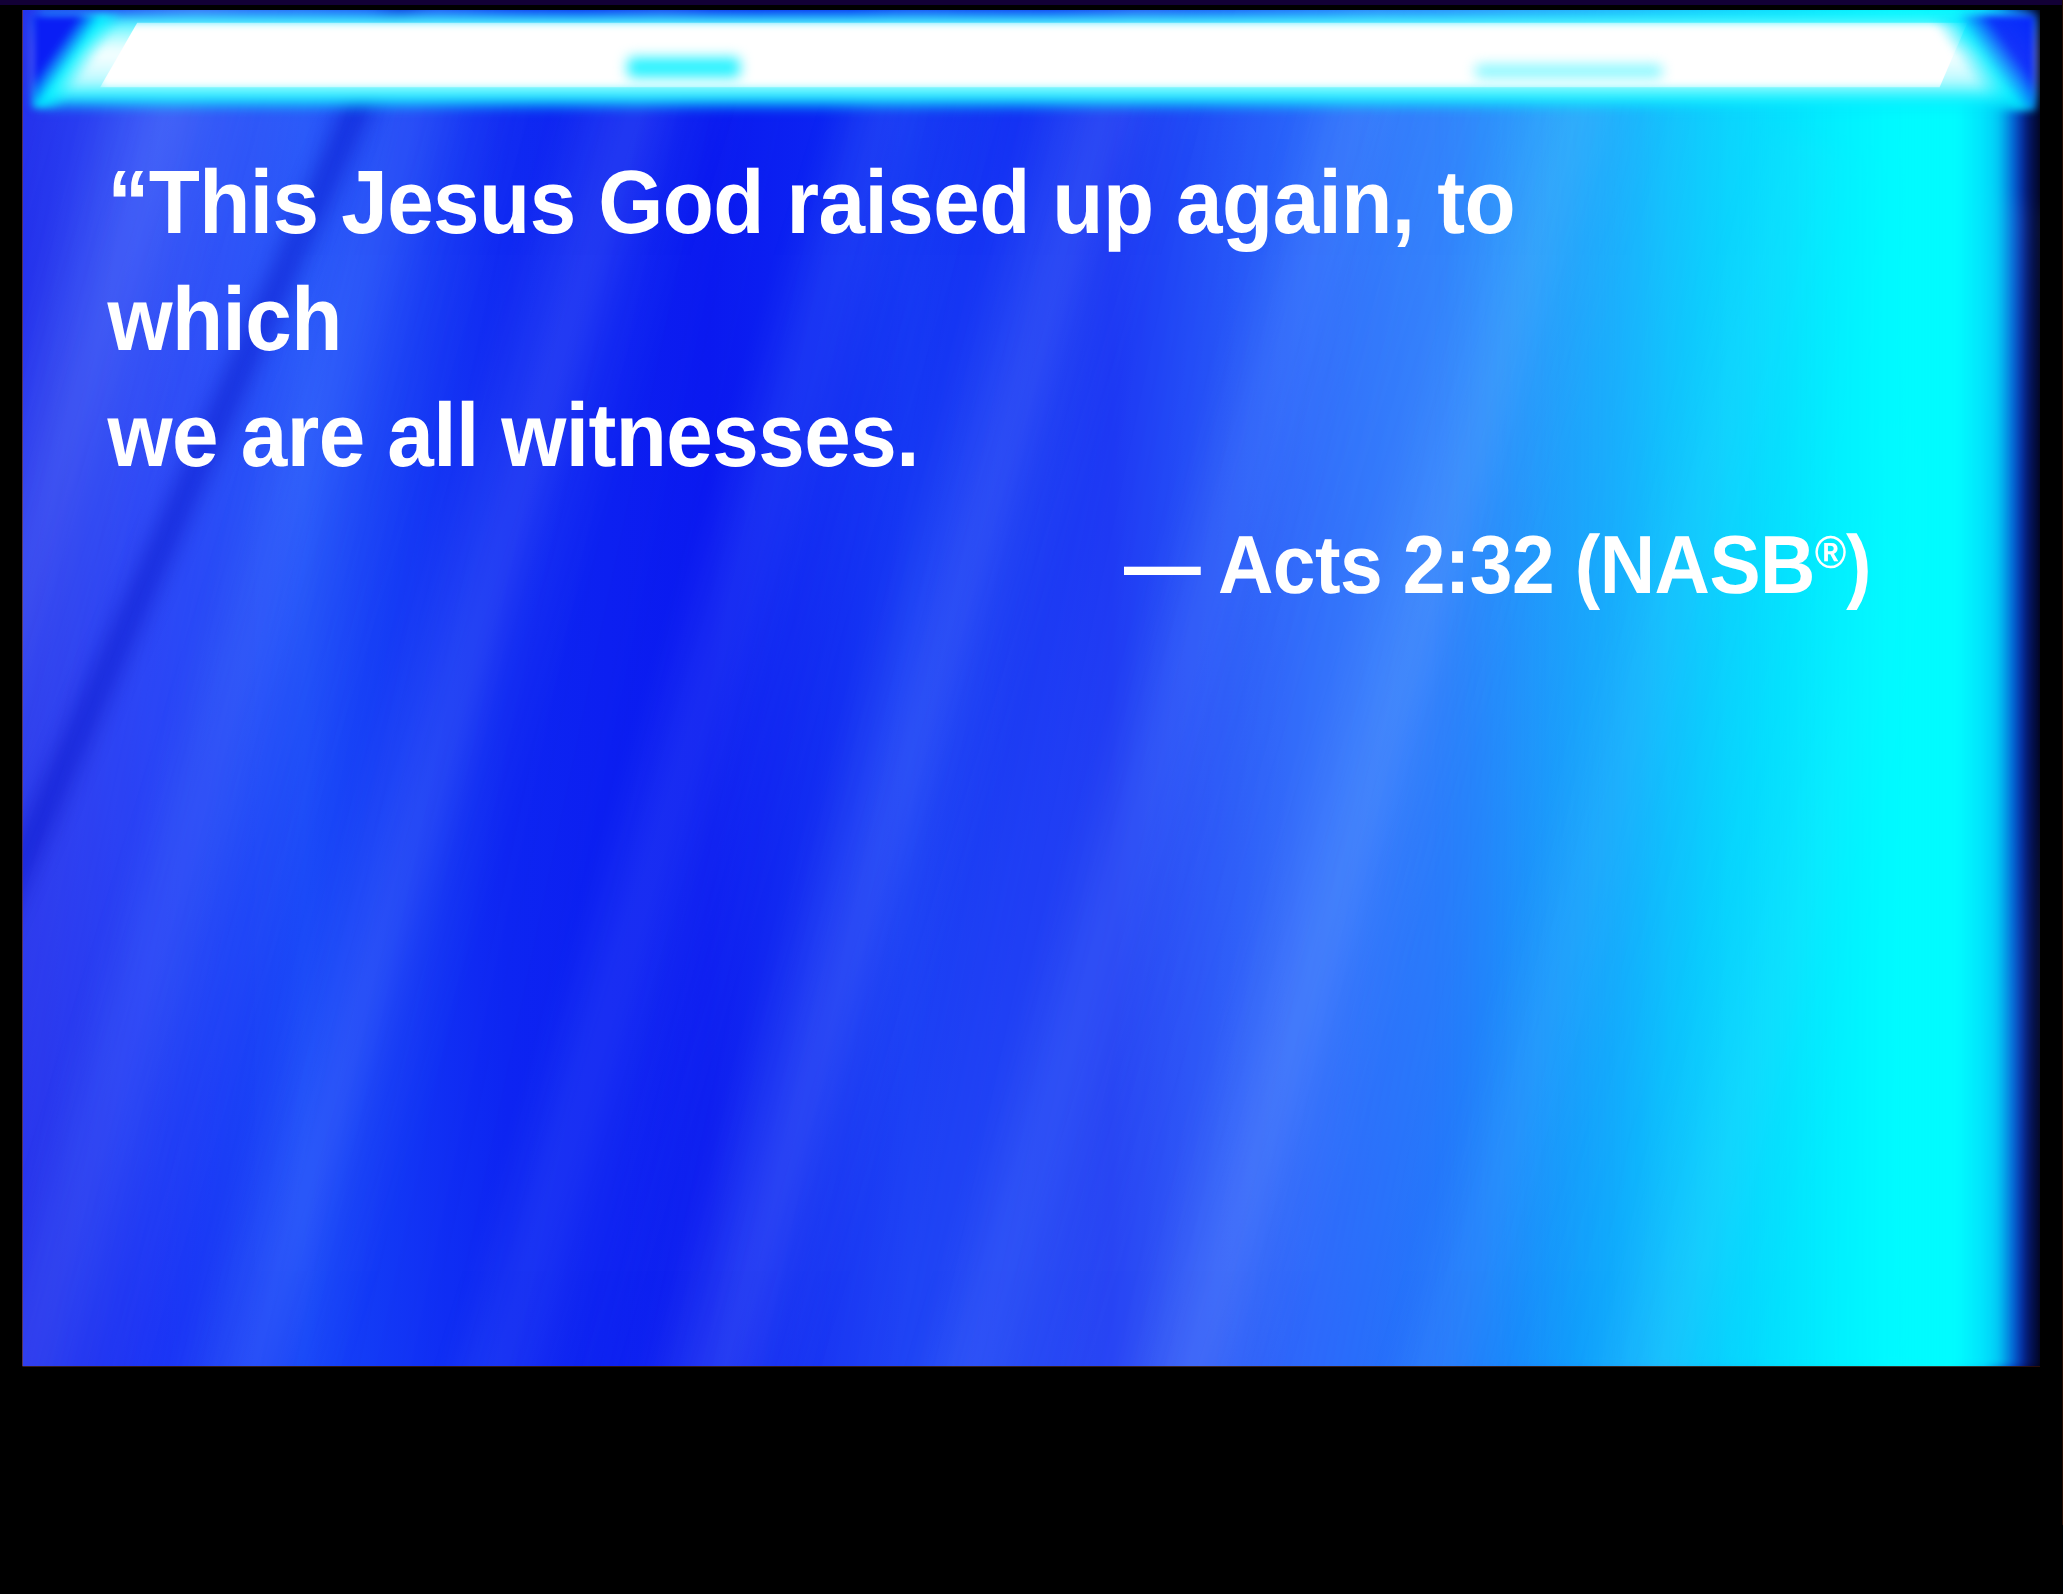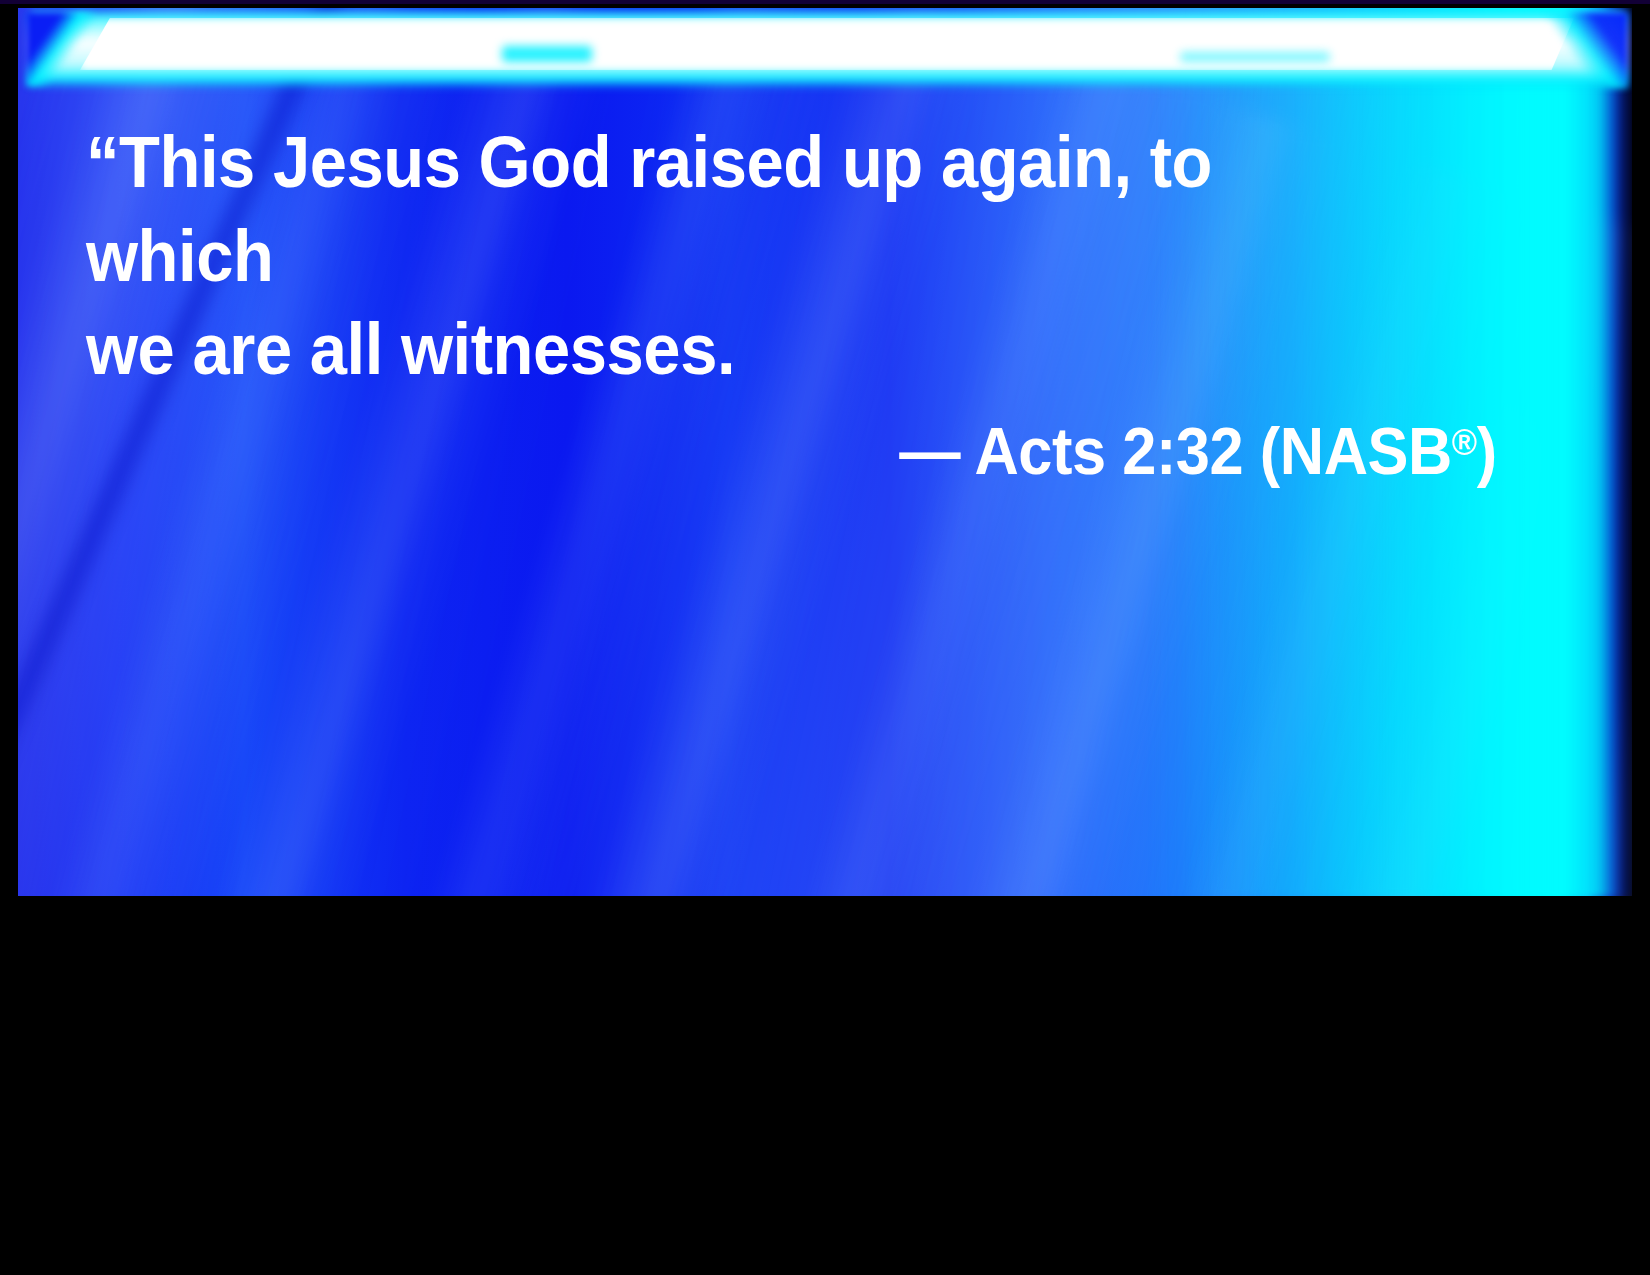--- a/index.html
+++ b/index.html
@@ -17,21 +17,21 @@
     overflow: hidden;
     font-family: "Liberation Sans", "DejaVu Sans", sans-serif;
   }
 
   
   .slide-canvas {
     position: absolute;
     left: 18px;
     top: 8px;
     width: 1614px;
-    height: 888px;
+    height: 1085px;
     overflow: hidden;
     background: #c2410c;
   }
 
   
   .bg-base {
     position: absolute;
     inset: 0;
     background:
       linear-gradient(90deg,

